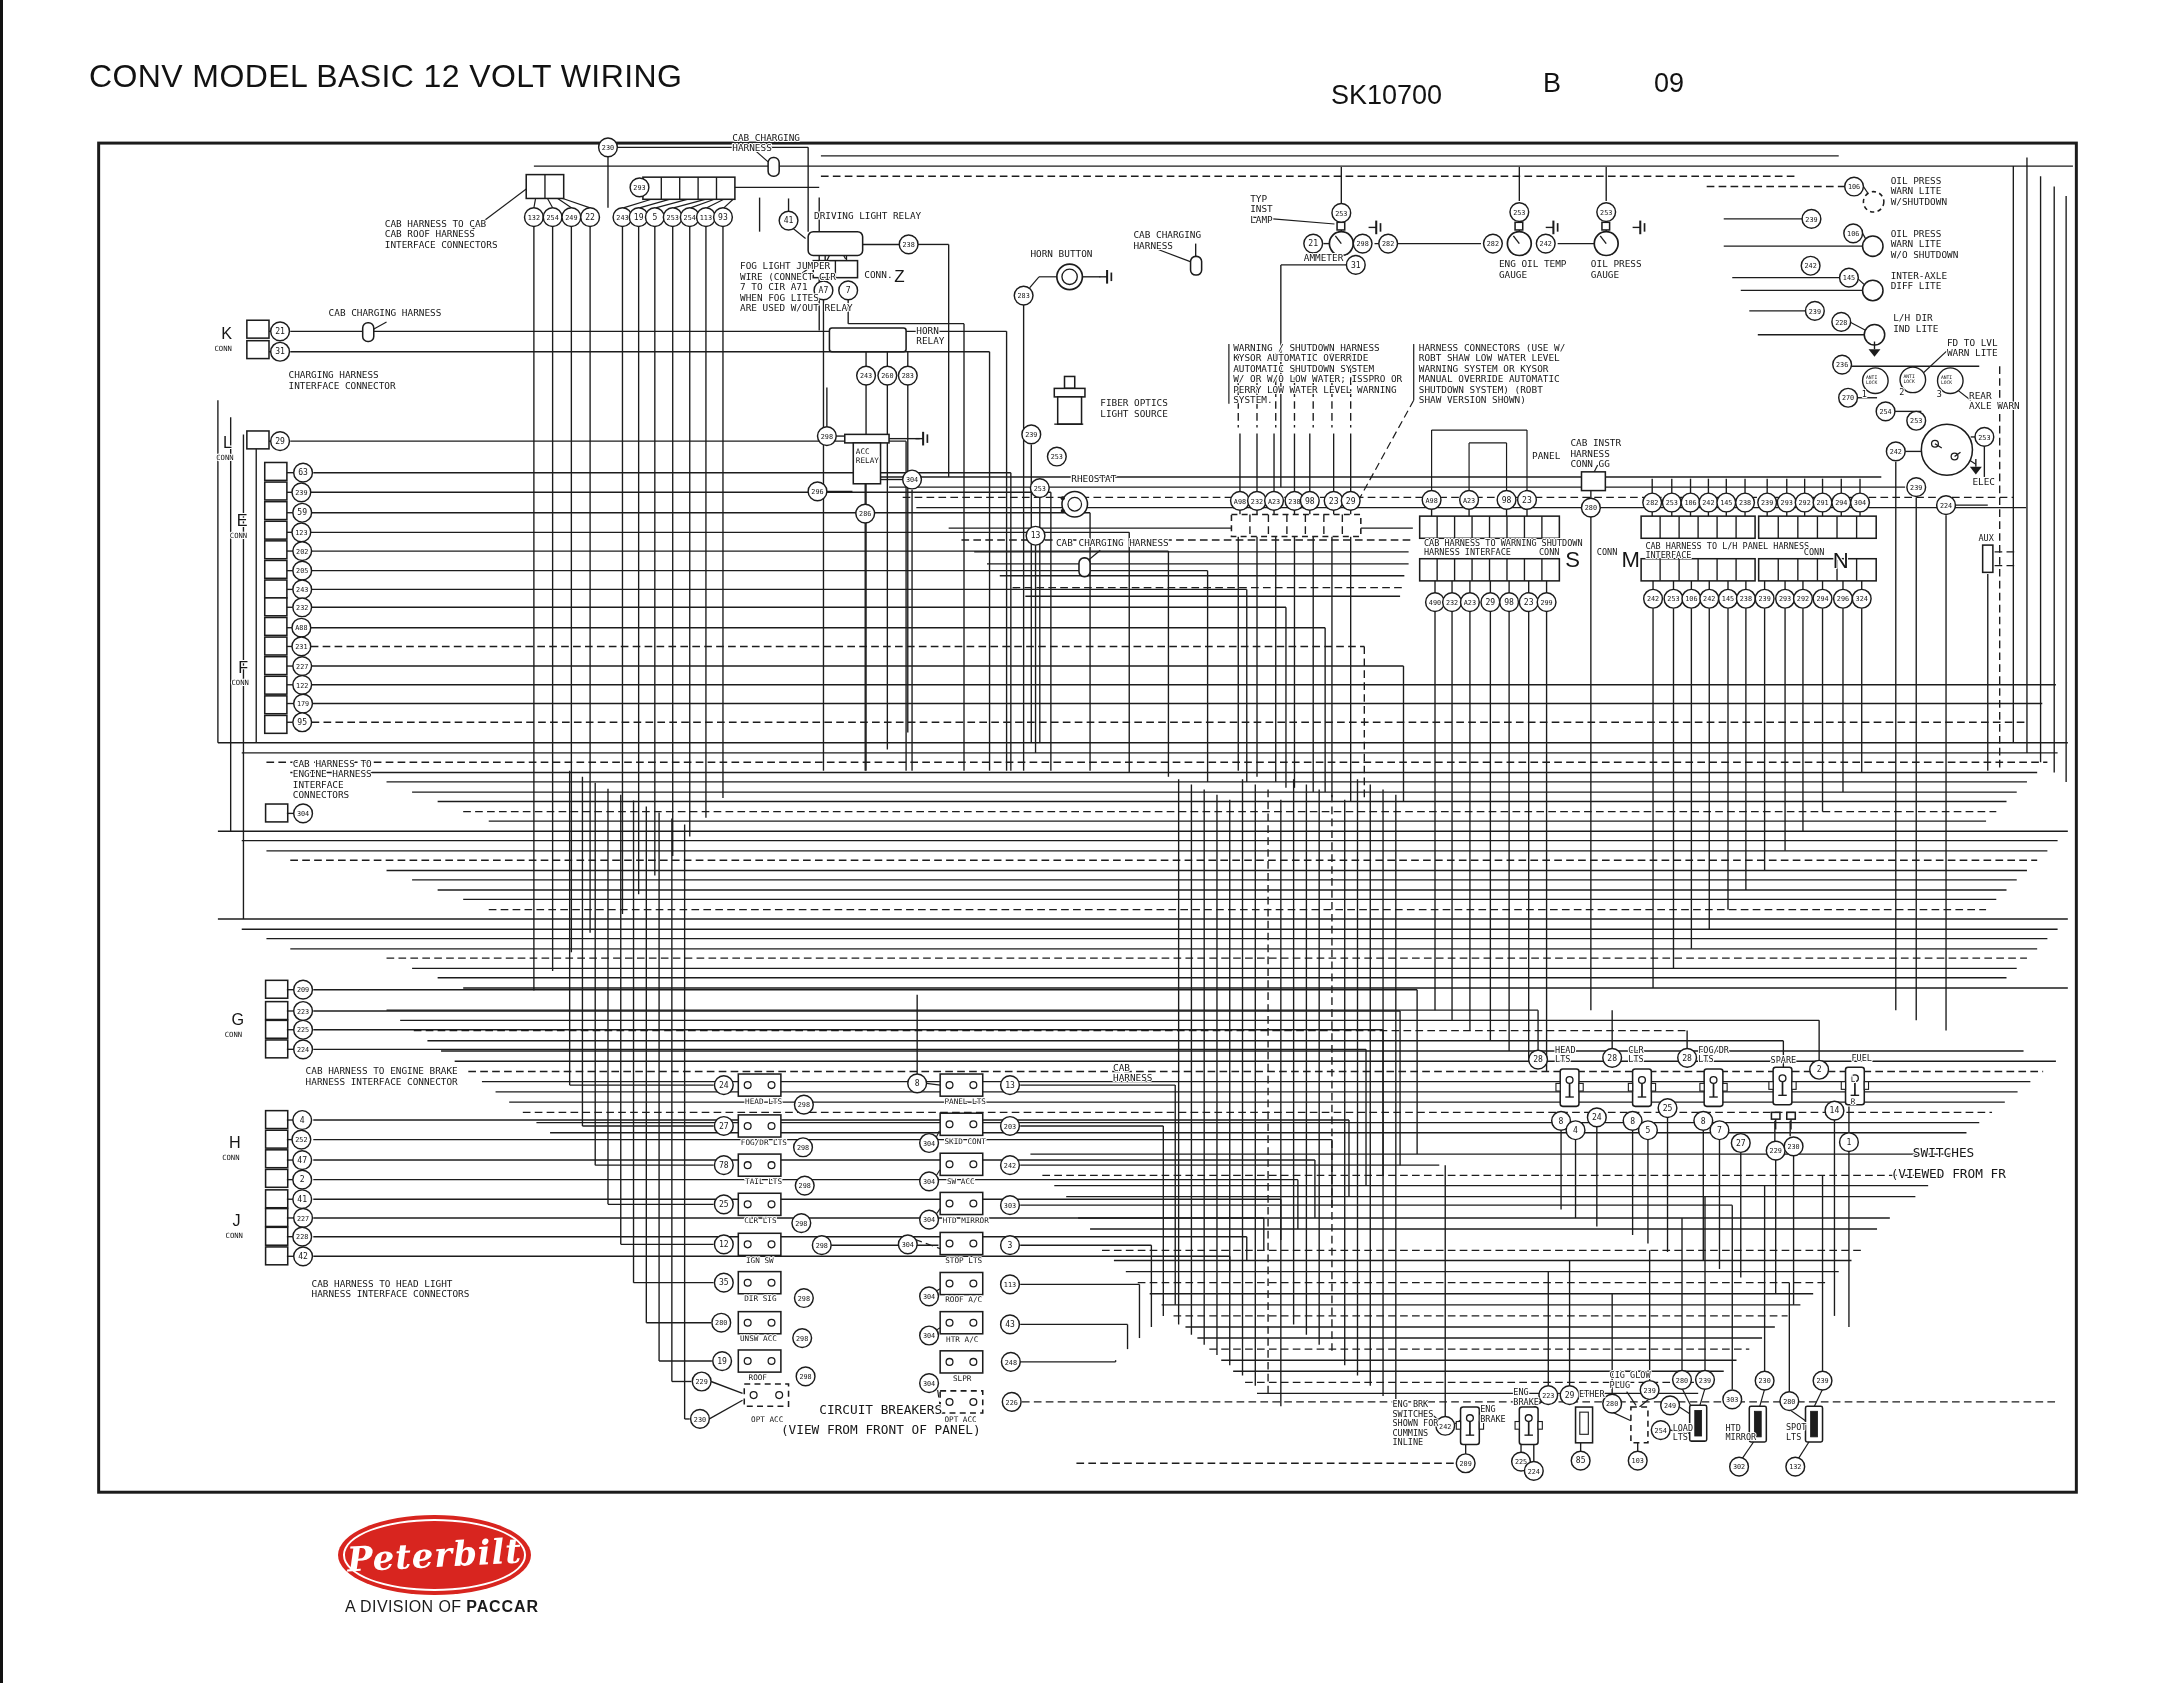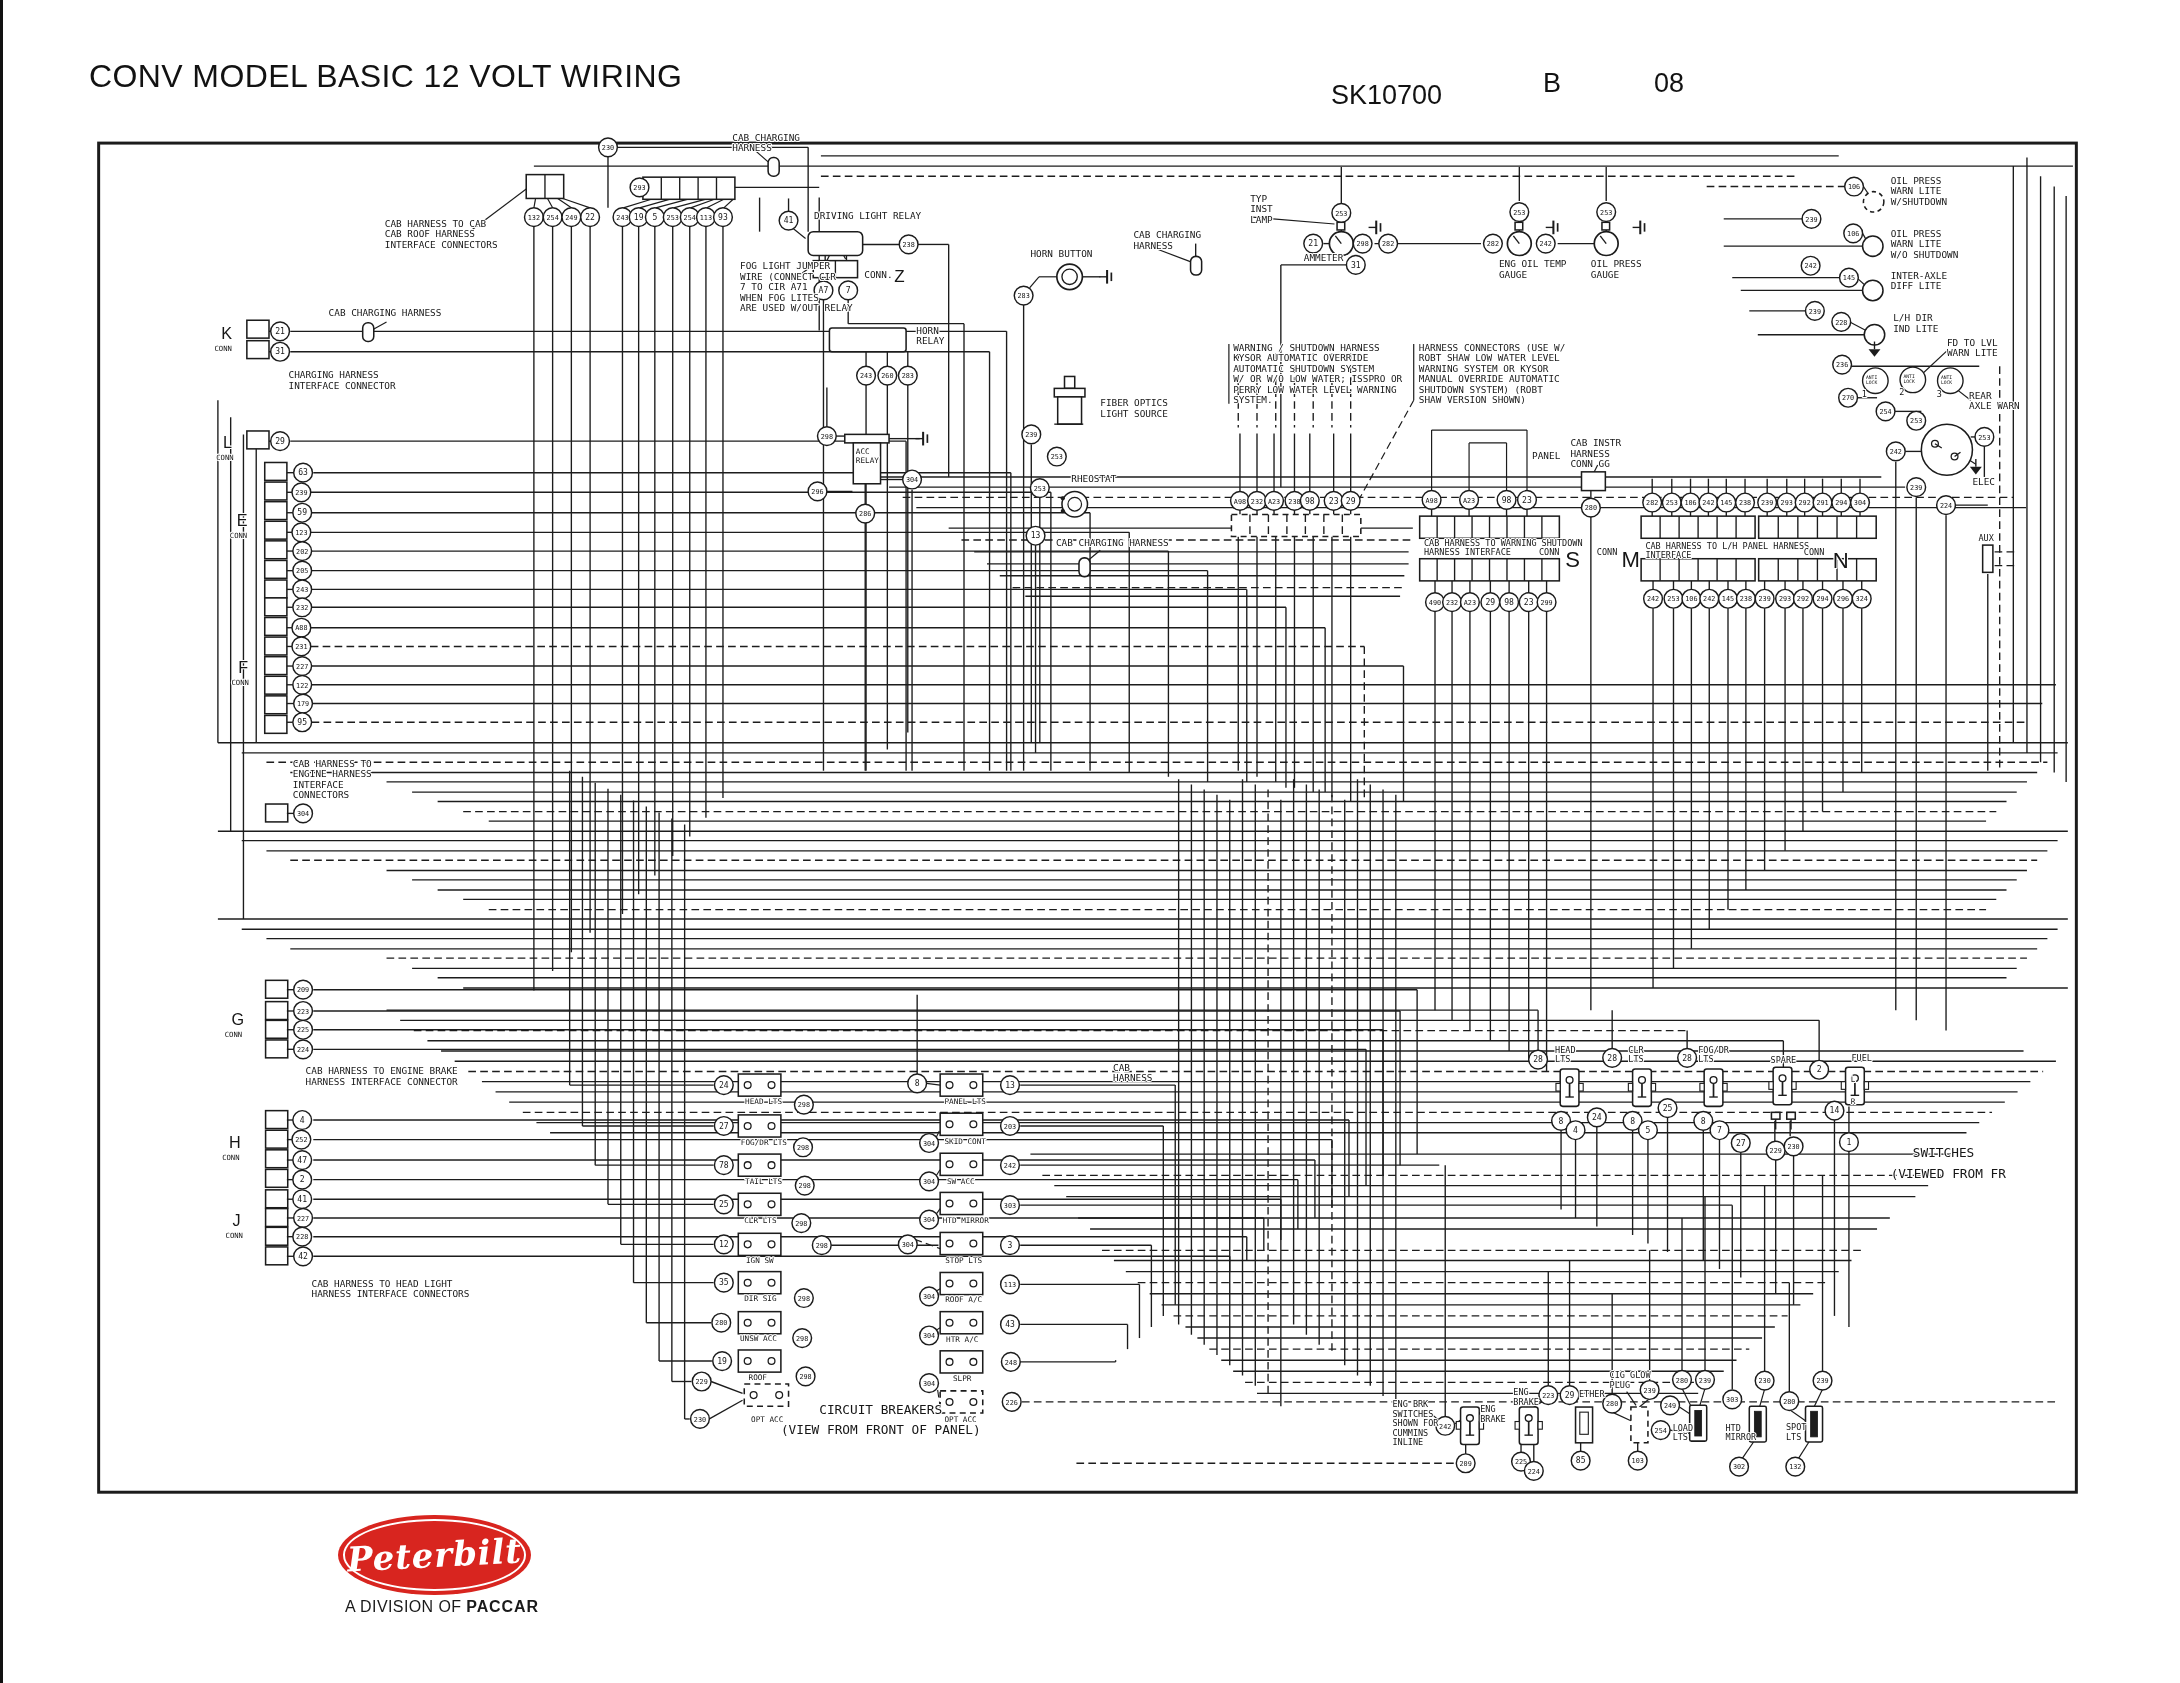--- a/index.html
+++ b/index.html
@@ -24,21 +24,21 @@
   #tagline b{font-weight:900;letter-spacing:0.9px;}
 </style>
 </head>
 <body>
 
 <div id="page">
   <div id="edge"></div>
   <div id="title" class="hdr">CONV MODEL BASIC 12 VOLT WIRING</div>
   <div id="docnum" class="hdr">SK10700</div>
   <div id="rev" class="hdr">B</div>
-  <div id="sheet" class="hdr">08</div>
+  <div id="sheet" class="hdr">09</div>
 
   <svg id="dwg" width="2181" height="1683" viewBox="0 0 2560 1976">
       <rect x="92" y="168" width="2322" height="1584" fill="none" stroke="#1c1c1c" stroke-width="3.5"></rect>
       <line x1="701" y1="173" x2="925" y2="173" stroke="#1c1c1c" stroke-width="1.6"></line>
       <line x1="940" y1="183" x2="2135" y2="183" stroke="#1c1c1c" stroke-width="1.6"></line>
       <line x1="603" y1="195" x2="2410" y2="195" stroke="#1c1c1c" stroke-width="1.6"></line>
       <line x1="940" y1="207" x2="2088" y2="207" stroke="#1c1c1c" stroke-width="1.6" stroke-dasharray="9 5"></line>
       <line x1="738" y1="220" x2="938" y2="220" stroke="#1c1c1c" stroke-width="1.6"></line>
       <line x1="1530" y1="286" x2="1537" y2="286" stroke="#1c1c1c" stroke-width="1.6"></line>
       <line x1="1590" y1="286" x2="1715" y2="286" stroke="#1c1c1c" stroke-width="1.6"></line>

